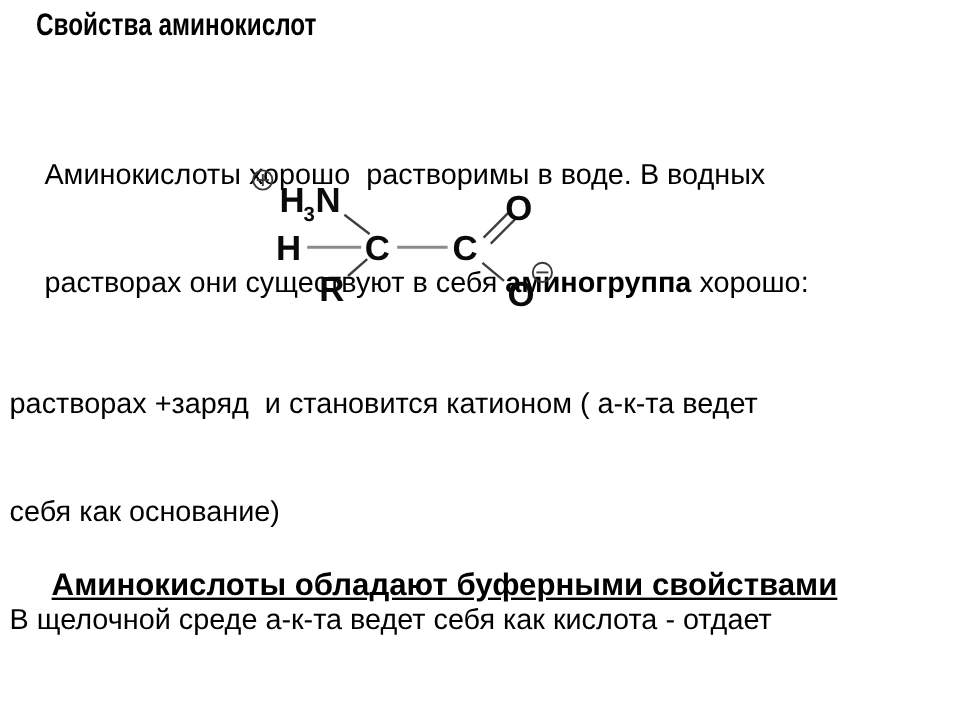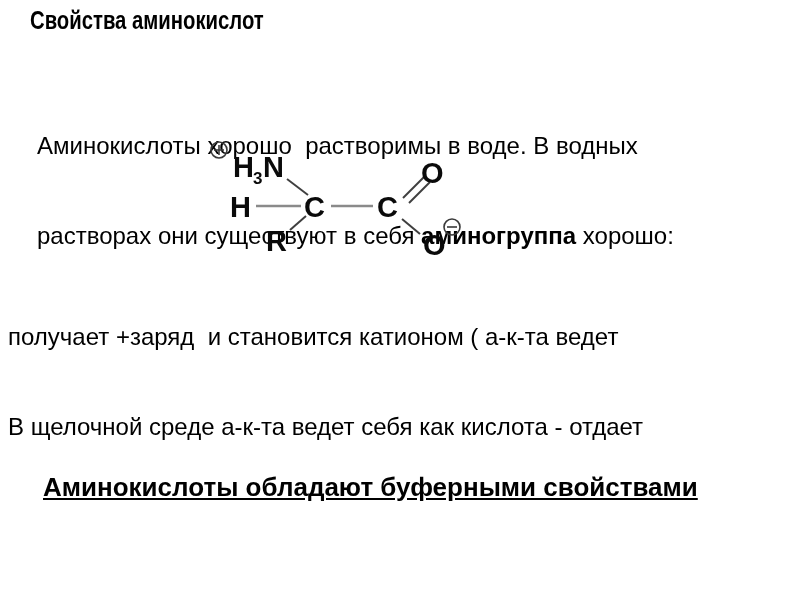--- a/index.html
+++ b/index.html
@@ -59,18 +59,19 @@
   <text class="atom" x="263" y="177">N</text>
   <text class="atom" x="230" y="217">H</text>
   <text class="atom" x="304" y="217">C</text>
   <text class="atom" x="377" y="217">C</text>
   <text class="atom" x="266" y="251">R</text>
   <text class="atom" x="421" y="183">O</text>
   <text class="atom" x="423" y="255">O</text>
 </svg>
 
 <div class="abs body-text">
-  <div>получает +заряд  и становится катионом ( а-к-та ведет</div>
+  <div>растворах +заряд  и становится катионом ( а-к-та ведет</div>
+  <div>себя как основание)</div>
   <div>В щелочной среде а-к-та ведет себя как кислота - отдает</div>
   
 </div>
 
 <div class="abs footer">Аминокислоты обладают буферными свойствами</div>
 
 </body></html>

